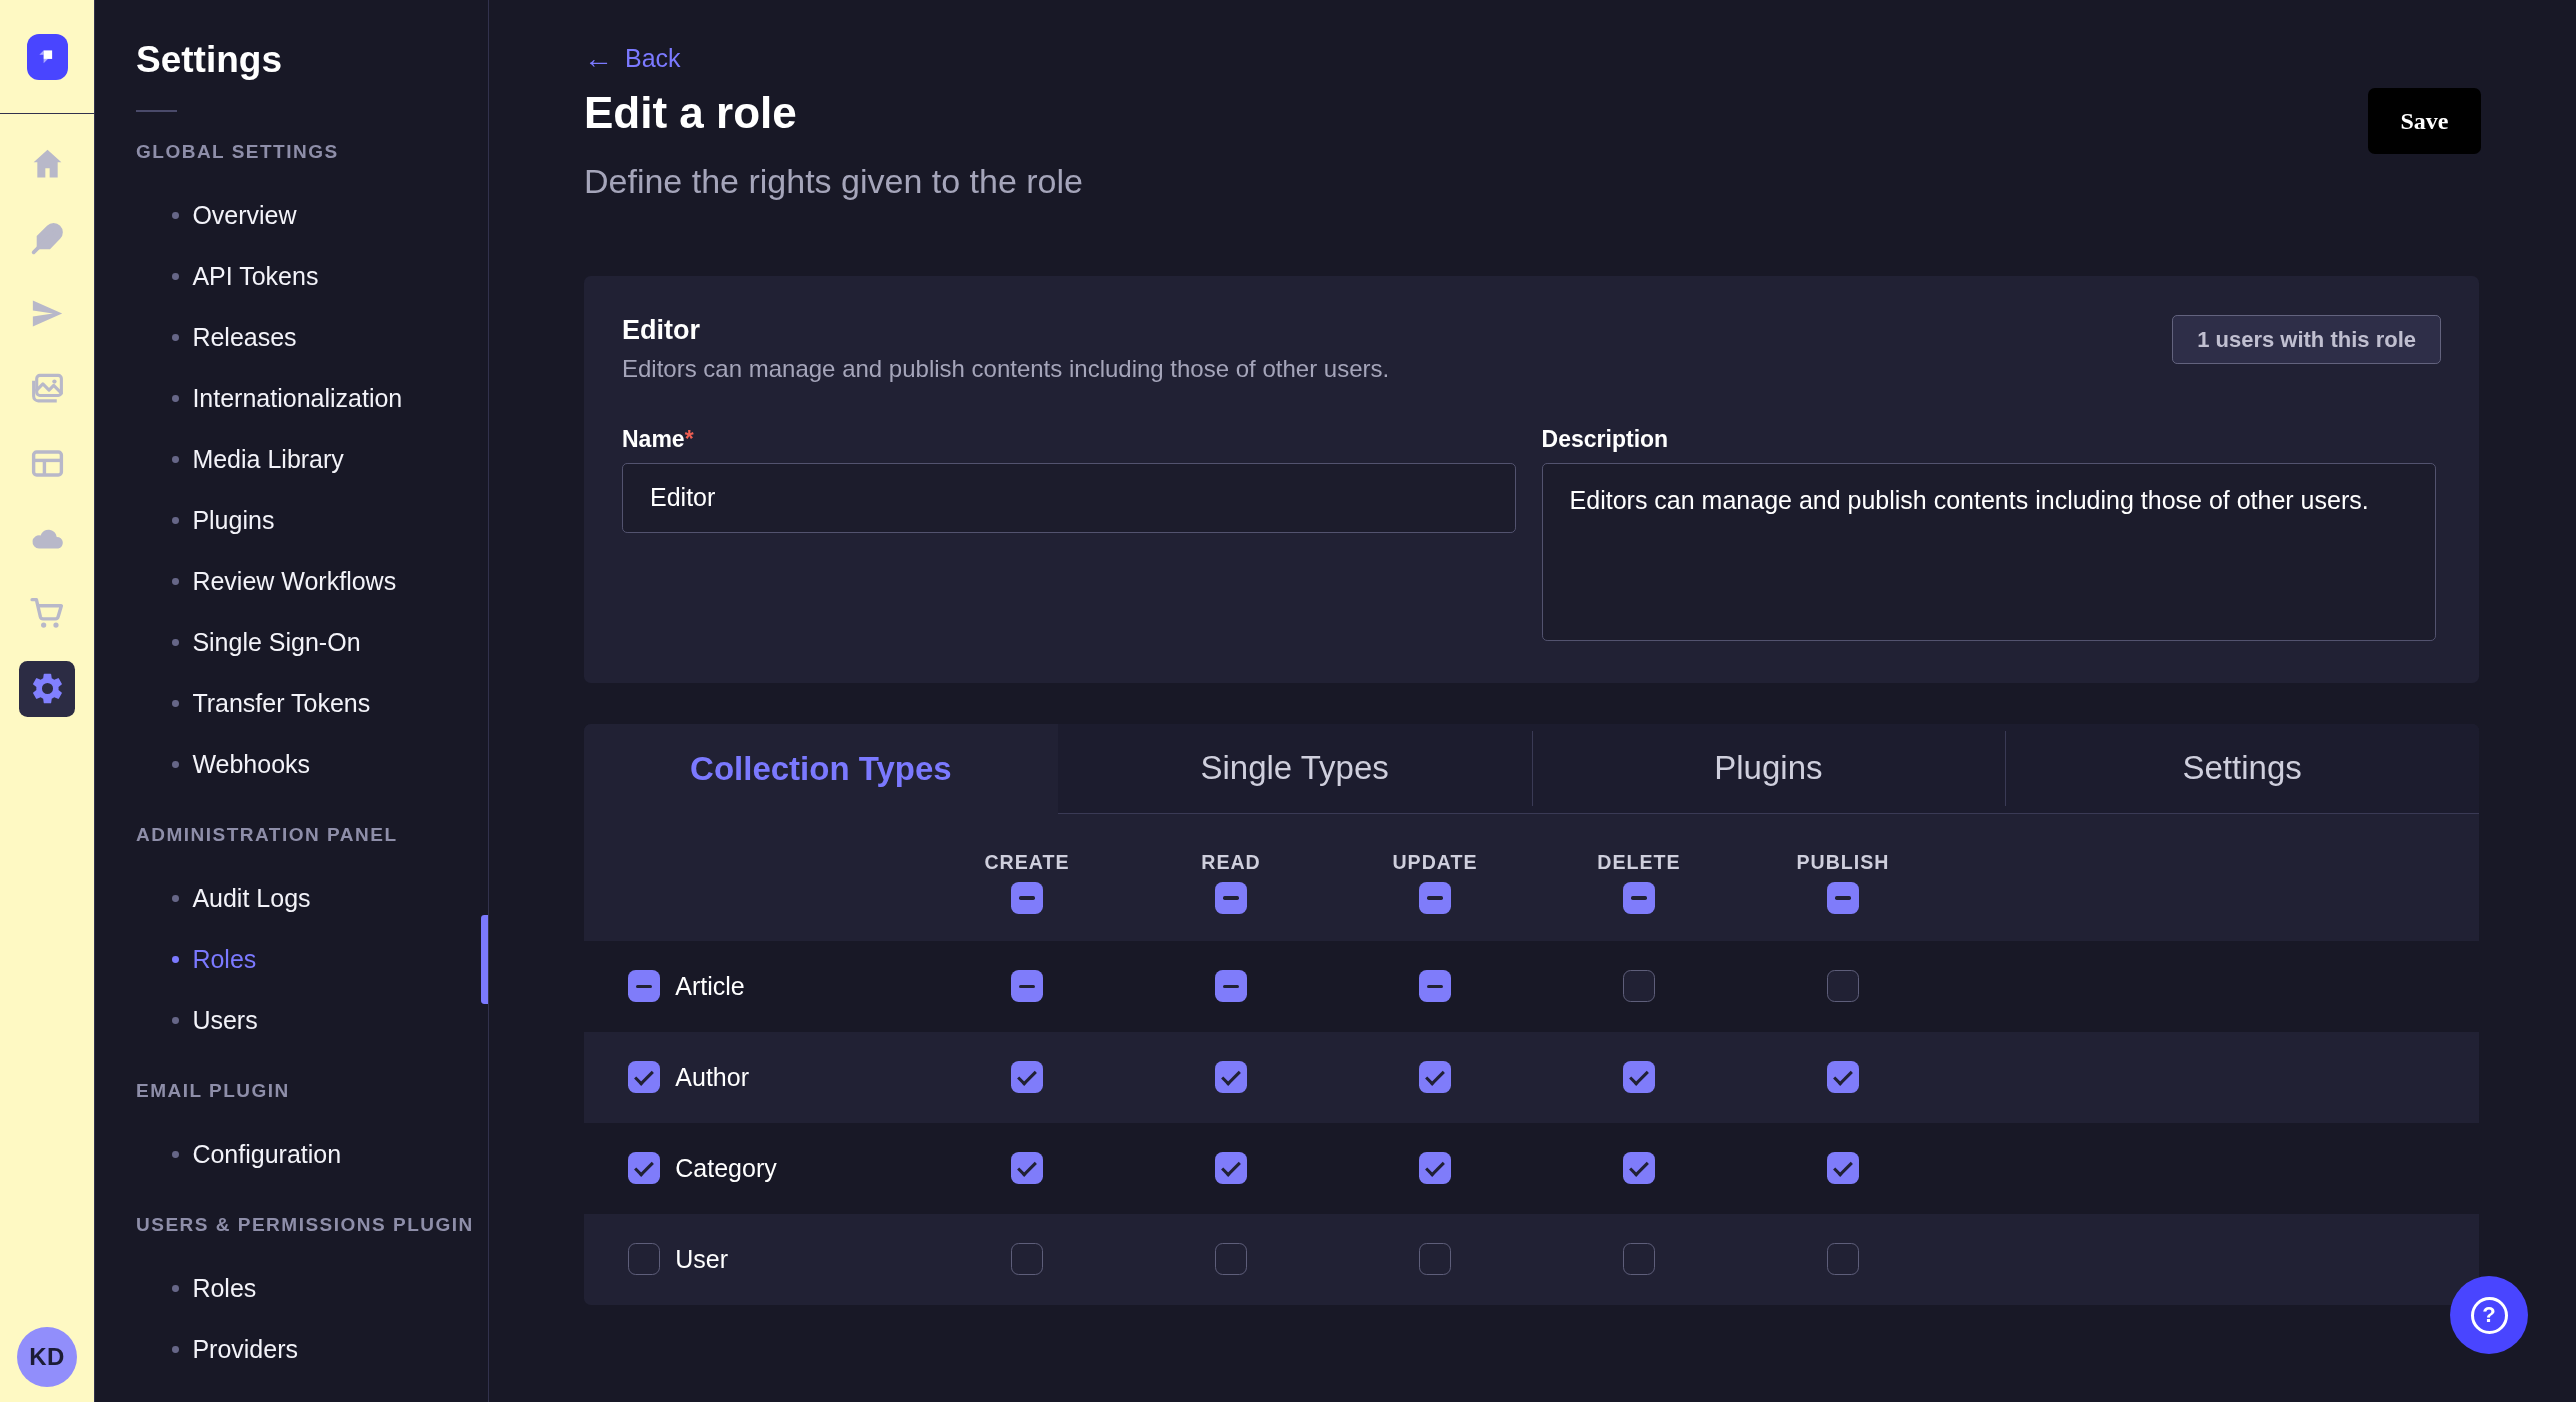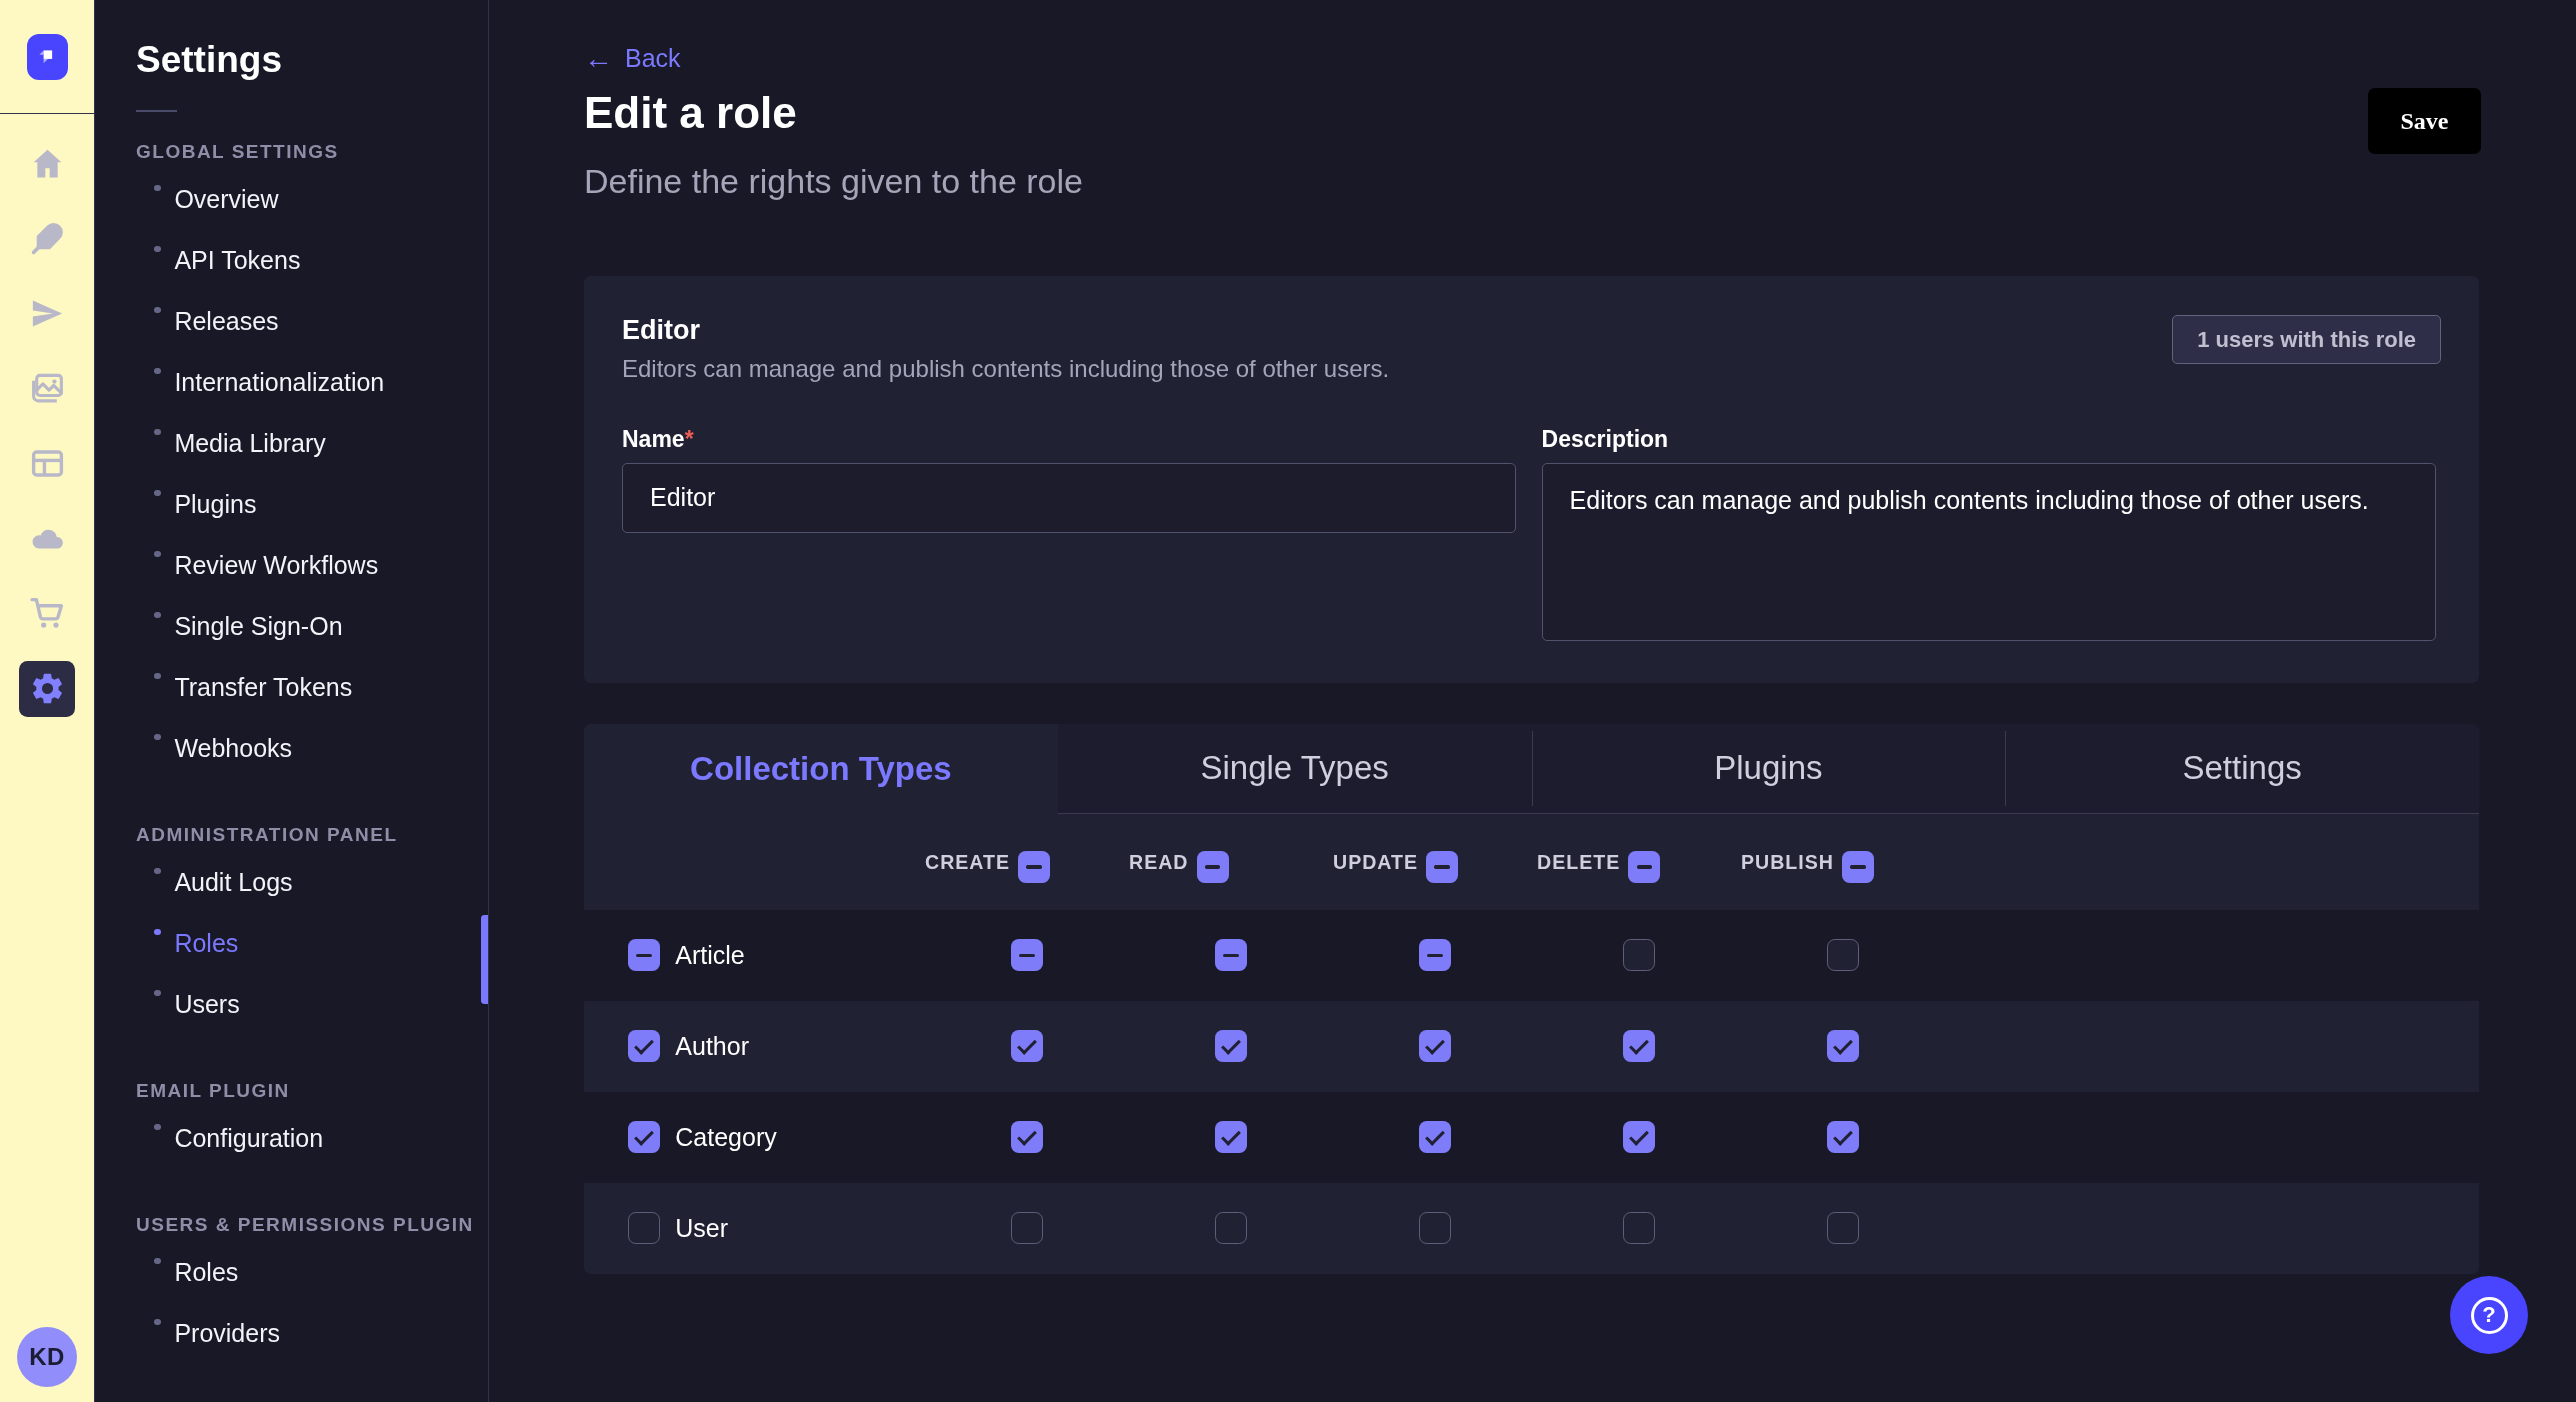--- a/index.html
+++ b/index.html
@@ -61,22 +61,22 @@
   }
   .subnav-title { margin:39px 0 0 41px; font-size:37px; font-weight:700; color:#ffffff; }
   .subnav-divider { margin:29px 0 0 41px; width:41px; height:1.7px; background:#4a4a6a; border:none; }
   .subnav-section-label {
     margin:29px 0 22px 41px;
     font-size:19px; font-weight:700; letter-spacing:1.5px;
     color:#8e8ea9; text-transform:uppercase;
   }
   .subnav ul { list-style:none; }
   .subnav li {
-    height:61px; display:flex; align-items:flex-start;
-    padding-left:59px; position:relative; cursor:pointer;
+    height:61px; display:flex; align-items:center;
+    padding-left:77px; position:relative; cursor:pointer;
     font-size:25px; color:#f3f3f9;
   }
   .subnav li .dot {
     width:6.8px; height:6.8px; border-radius:50%;
     background:#666687; margin-right:13.6px; flex:none;
   }
   .subnav li.active { color:#7b79ff; }
   .subnav li.active .dot { background:#7b79ff; }
   .active-bar {
     position:absolute; right:0; top:-13.6px;
@@ -147,21 +147,21 @@
   .tab.active {
     background:#212134; color:#7b79ff; font-weight:600;
     border-bottom:none; border-top-left-radius:6.8px;
   }
   .tab.active + .tab::before { display:none; }
 
   .perm-grid-head {
     display:grid; grid-template-columns:341px repeat(5,204px);
     padding-top:37px; padding-bottom:27px;
   }
-  .col-head { display:flex; flex-direction:row; align-items:flex-start; gap:8px; }
+  .col-head { display:flex; flex-direction:column; align-items:center; gap:8px; }
   .col-head-label {
     font-size:19.6px; font-weight:700; letter-spacing:1px;
     color:#cfcfdd; text-transform:uppercase;
   }
   .perm-row {
     display:grid; grid-template-columns:341px repeat(5,204px);
     height:91px; align-items:center;
   }
   .perm-row.dark { background:#181826; }
   .perm-row .row-label-cell { display:flex; align-items:center; gap:15.3px; padding-left:44px; }

